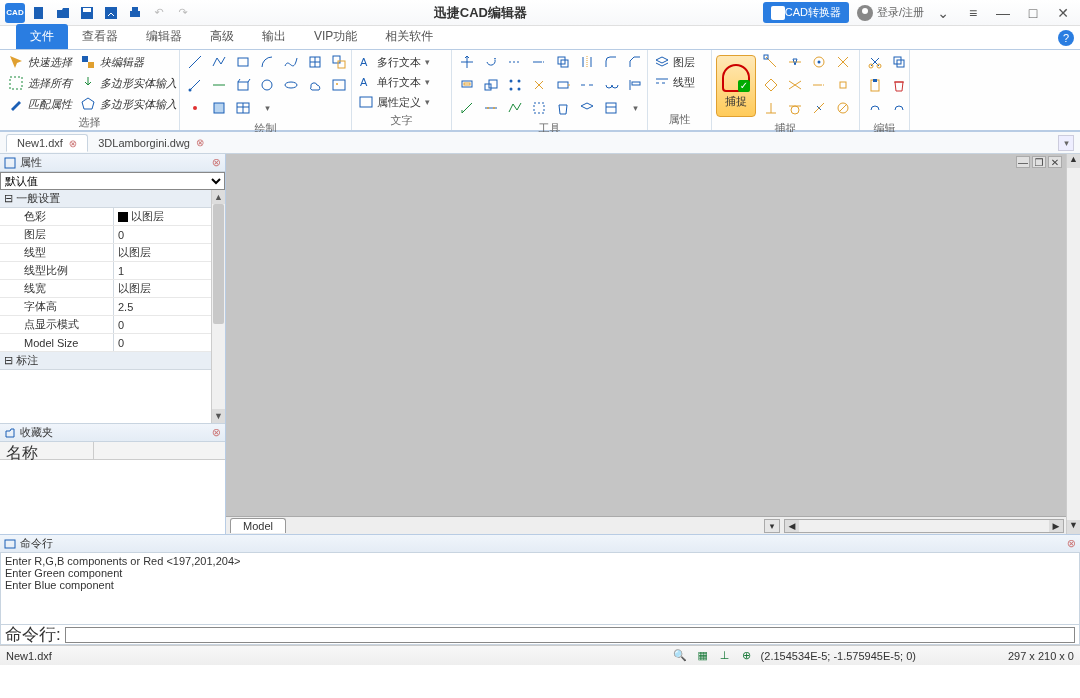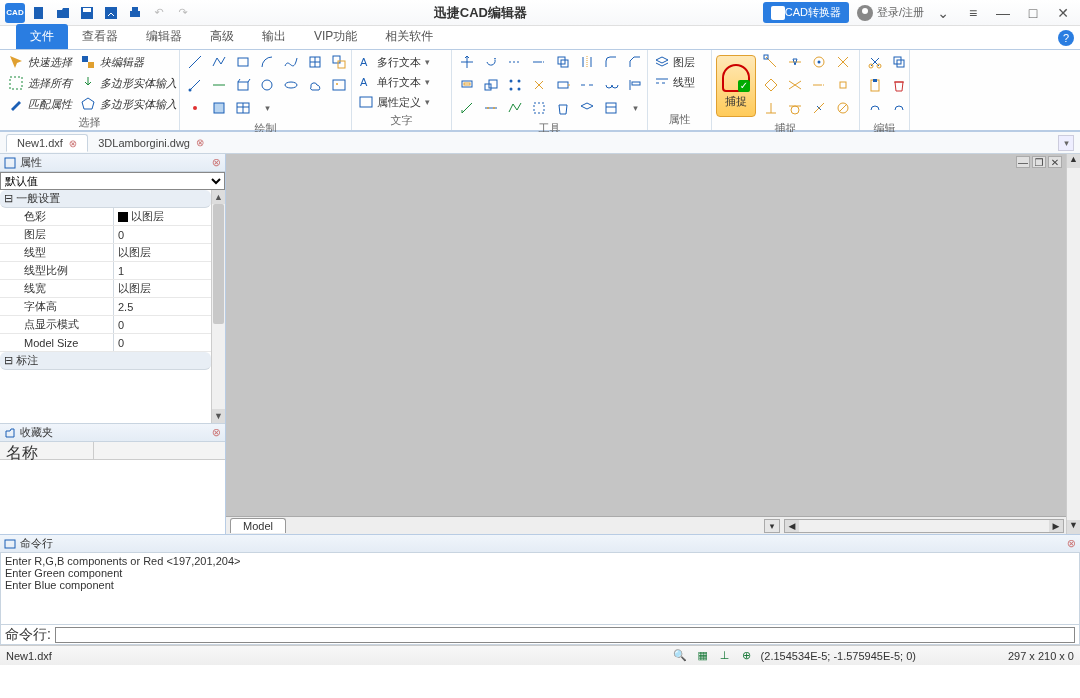--- a/index.html
+++ b/index.html
@@ -53,21 +53,21 @@
 .left-panels { width: 226px; display: flex; flex-direction: column; border-right: 1px solid #b8cce4; }
 .panel-hdr { height: 18px; background: linear-gradient(#f0f5fb,#e4ecf5); border-bottom: 1px solid #c8d4e0; display: flex; align-items: center; padding: 0 4px; font-size: 11px; gap: 4px; }
 .panel-hdr .pin-icon, .panel-hdr .hdr-ico { width: 12px; height: 12px; }
 .panel-hdr .spacer { flex: 1; }
 .prop-select { width: 100%; border: 1px solid #888; font-size: 11px; height: 18px; background: #fff; }
 .prop-body { flex: 1; position: relative; overflow: hidden; border-bottom: 1px solid #c8d4e0; }
 .prop-grid { position: absolute; inset: 0 14px 0 0; overflow: hidden; }
 .prop-scroll { position: absolute; top: 0; right: 0; width: 14px; bottom: 0; background: #f0f0f0; border-left: 1px solid #ccc; }
 .prop-scroll .thumb { position: absolute; left: 1px; right: 1px; background: #c8c8c8; border-radius: 2px; }
 .prop-scroll .arr { position: absolute; left: 0; right: 0; height: 14px; background: #ddd; display: flex; align-items: center; justify-content: center; font-size: 9px; color: #555; }
-.prop-section { background: #e8eef5; padding: 1px 4px; font-size: 11px; border-bottom: 1px solid #d0d8e0; border-radius: 6px; }
+.prop-section { background: #e8eef5; padding: 1px 4px; font-size: 11px; border-bottom: 1px solid #d0d8e0; }
 .prop-row { display: flex; height: 18px; border-bottom: 1px solid #e8e8e8; font-size: 11px; }
 .prop-key { width: 114px; padding-left: 24px; border-right: 1px solid #d0d8e0; display: flex; align-items: center; color: #333; }
 .prop-val { flex: 1; padding-left: 4px; display: flex; align-items: center; }
 .color-swatch { width: 10px; height: 10px; background: #000; margin-right: 3px; display: inline-block; }
 
 .fav-panel { height: 110px; display: flex; flex-direction: column; }
 .fav-head-row { display: flex; height: 18px; background: #f4f4f4; border-bottom: 1px solid #ccc; font-size: 16px; }
 .fav-head-row > div { padding: 1px 6px; border-right: 1px solid #ccc; }
 .fav-body { flex: 1; background: #fff; }
 
@@ -80,21 +80,21 @@
 .model-tab { background: #fff; border: 1px solid #999; border-bottom: none; padding: 1px 12px; font-size: 11px; margin-left: 4px; border-top-left-radius: 3px; border-top-right-radius: 3px; }
 .cb-dd { width: 16px; height: 14px; background: #e6e6e6; border: 1px solid #aaa; margin-left: auto; margin-right: 2px; display: flex; align-items: center; justify-content: center; font-size: 9px; }
 .hscroll { flex: 0 0 280px; height: 14px; background: #f0f0f0; border: 1px solid #aaa; margin: 0 2px; position: relative; }
 .hscroll .ar { position: absolute; top: 0; bottom: 0; width: 14px; background: #ddd; display: flex; align-items: center; justify-content: center; font-size: 9px; }
 .hscroll .ar.l { left: 0; } .hscroll .ar.r { right: 0; }
 
 
 .cmd-panel { border-top: 1px solid #b8cce4; }
 .cmd-log { height: 72px; background: #fff; border: 1px solid #c8d4e0; border-top: none; padding: 2px 4px; font-size: 11px; color: #333; overflow: hidden; white-space: pre-line; }
 .cmd-input-row { height: 20px; display: flex; align-items: center; padding: 0 4px; border: 1px solid #c8d4e0; border-top: none; }
-.cmd-input-row label { font-size: 14px; margin-right: 4px; }
+.cmd-input-row label { font-size: 17px; margin-right: 4px; }
 .cmd-input { flex: 1; border: 1px solid #888; height: 16px; font-size: 11px; padding: 0 2px; }
 
 
 .statusbar { height: 20px; background: linear-gradient(#f8f8f8,#eee); border-top: 1px solid #ccc; display: flex; align-items: center; font-size: 11px; padding: 0 6px; gap: 6px; }
 .statusbar .spacer { flex: 1; }
 .status-ico { width: 16px; height: 16px; display: flex; align-items: center; justify-content: center; color: #1a7a3a; }
 
 
 .svg-ico { width: 16px; height: 16px; }
 </style>

